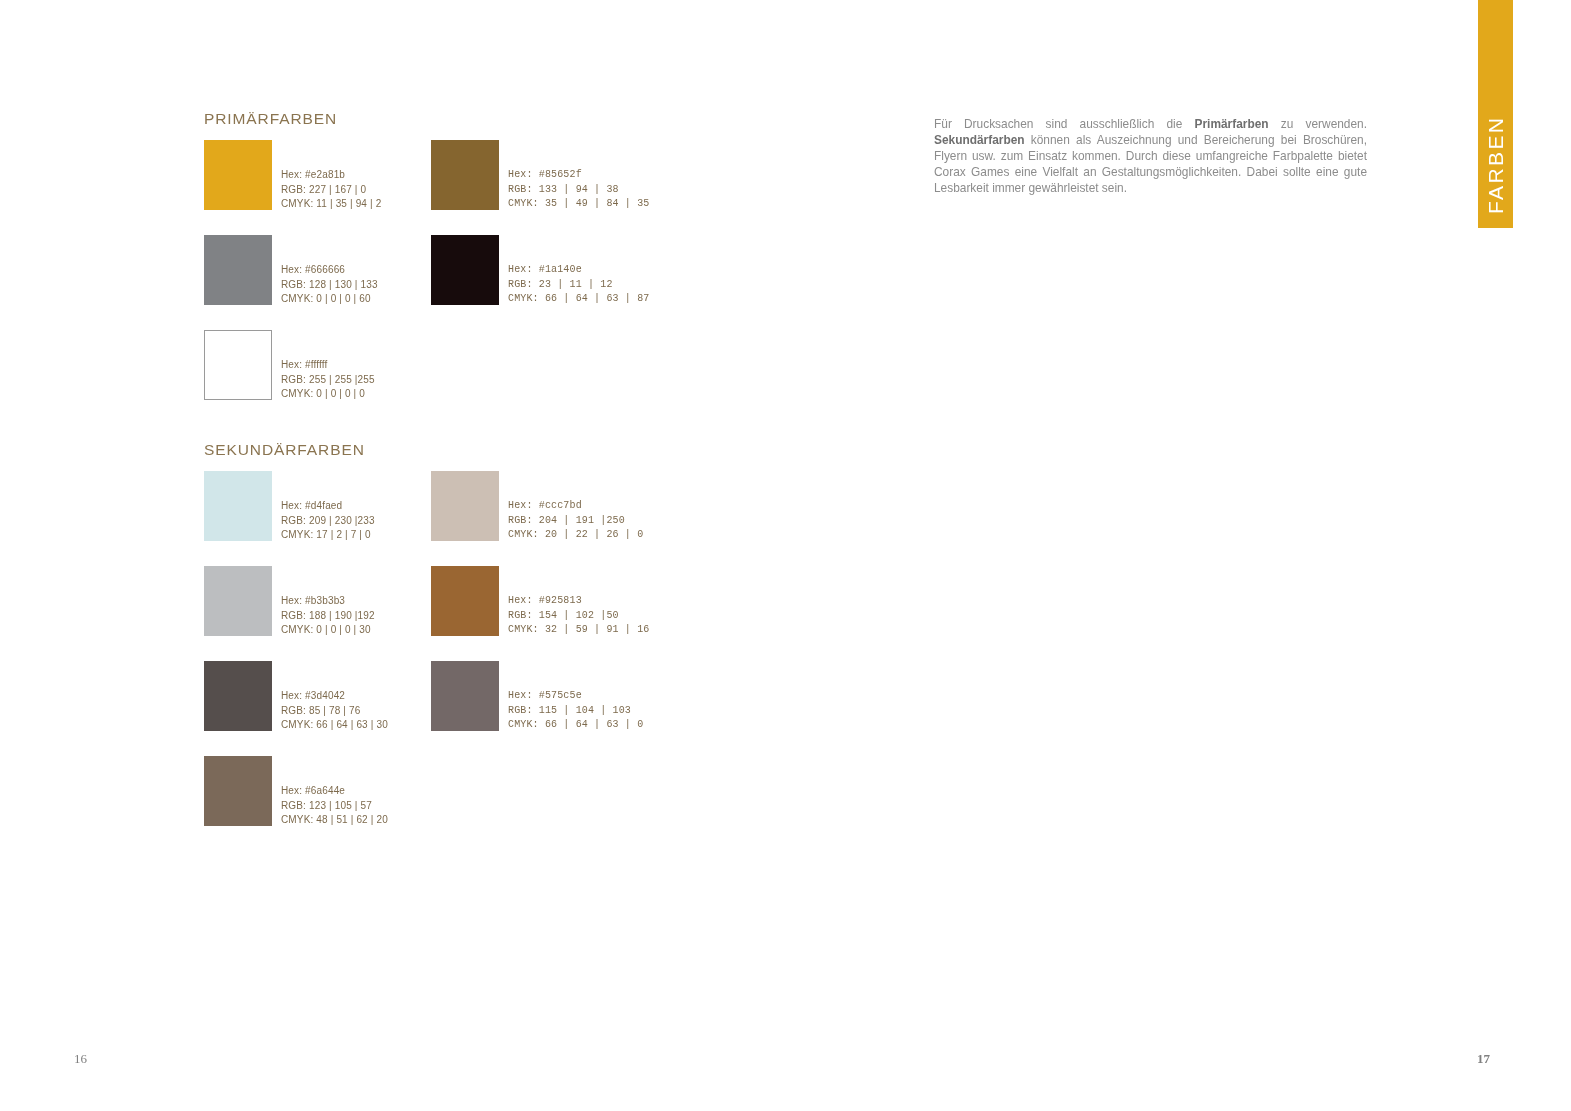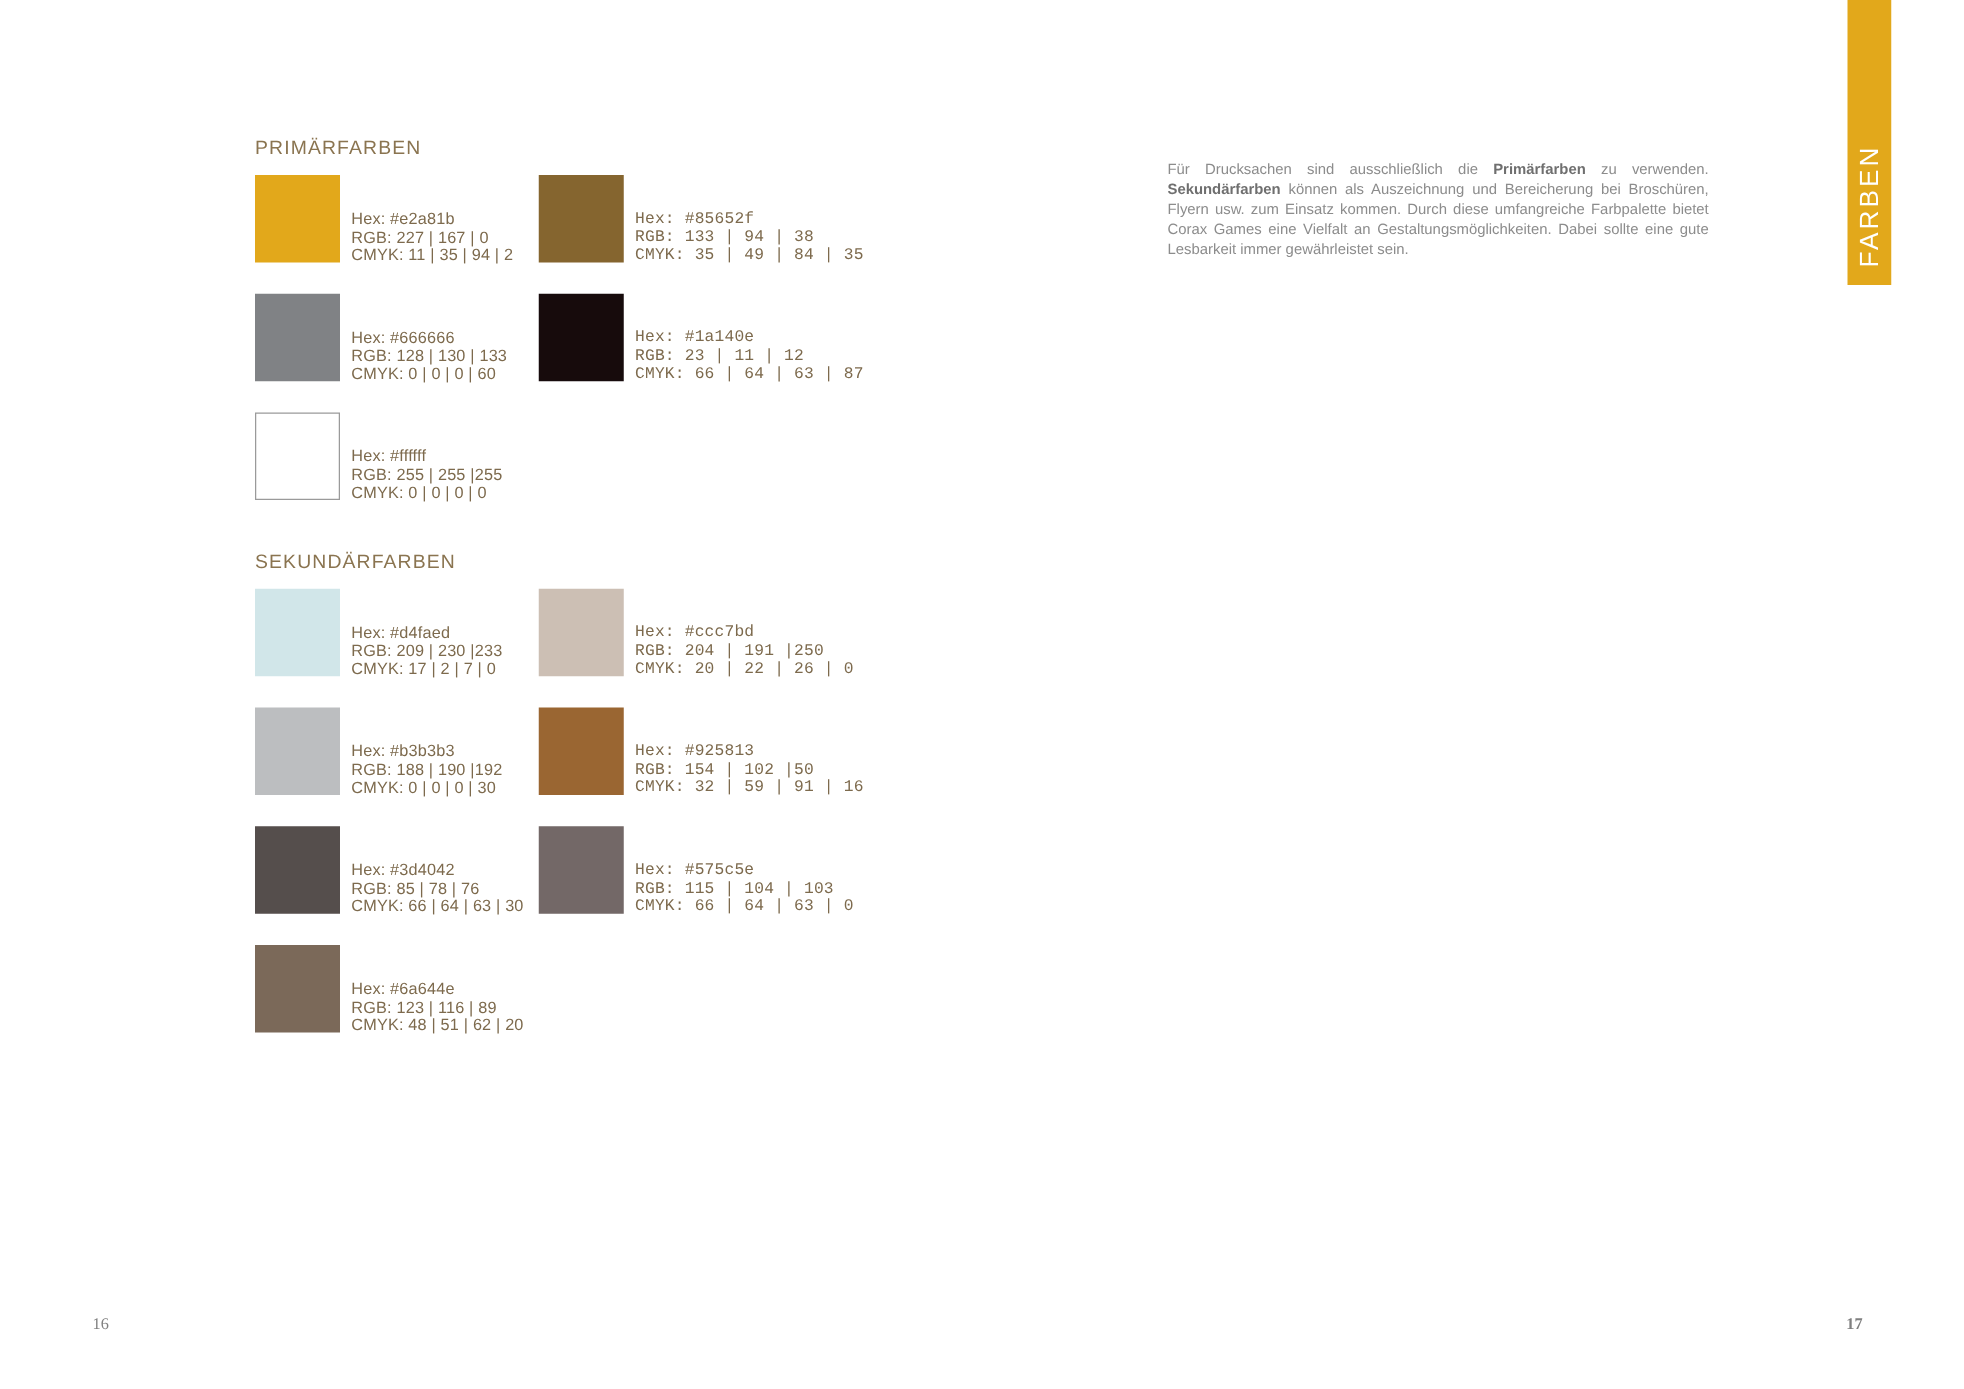--- a/index.html
+++ b/index.html
@@ -78,34 +78,34 @@
     flex: 0 0 auto;
     box-sizing: border-box;
   }
   .swatch-chip.bordered {
     border: 1px solid #9a9a9a;
   }
 
   .swatch-info {
     margin-left: 9px;
     padding-top: 28px;
-    font-size: 13px;
+    font-size: 10px;
     line-height: 14.6px;
     color: #7d6a4d;
     white-space: nowrap;
   }
   .swatch-info .line-hex { letter-spacing: 0.15px; }
   .swatch-info .line-rgb { letter-spacing: 0.15px; }
   .swatch-info .line-cmyk { letter-spacing: 0.15px; }
 
   
   .intro-paragraph {
     position: absolute;
     left: 149px;      
-    top: 116px;
+    top: 105px;
     width: 433px;     
     font-size: 11.9px;
     line-height: 15.9px;
     color: #8c8c8c;
     text-align: justify;
     font-weight: 400;
   }
   .intro-paragraph b {
     color: #6f6f6f;
     font-weight: 700;
@@ -266,21 +266,21 @@
               <div class="line-rgb">RGB:  115 | 104 | 103</div>
               <div class="line-cmyk">CMYK: 66 | 64 | 63 | 0</div>
             </div>
           </div>
         </div>
         <div class="swatch-row">
           <div class="swatch-item col-0">
             <div class="swatch-chip" style="background: rgb(123, 105, 89);"></div>
             <div class="swatch-info">
               <div class="line-hex">Hex: #6a644e</div>
-              <div class="line-rgb">RGB:  123 | 116 | 89</div>
+              <div class="line-rgb">RGB:  123 | 105 | 57</div>
               <div class="line-cmyk">CMYK: 48 | 51 | 62 | 20</div>
             </div>
           </div>
         </div>
       </div>
 
     <div class="page-number" id="page-number-left">16</div>
   </div>
 
   <div class="right-page">

